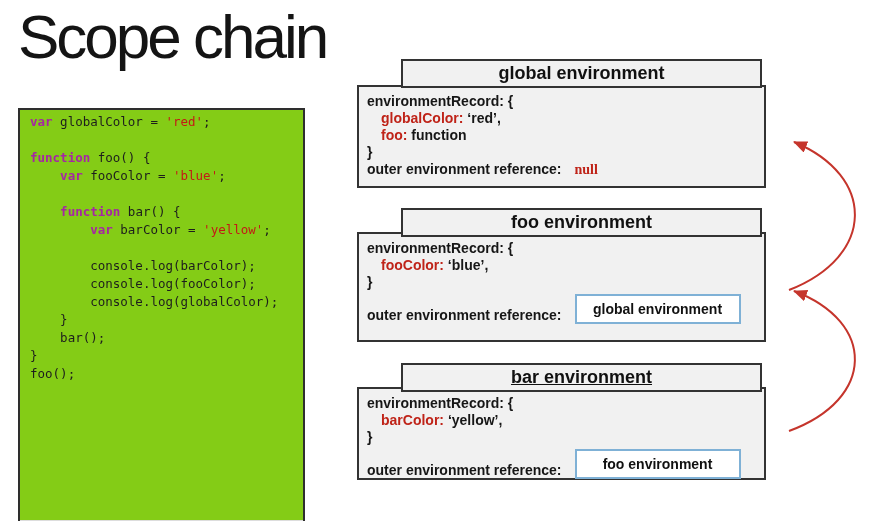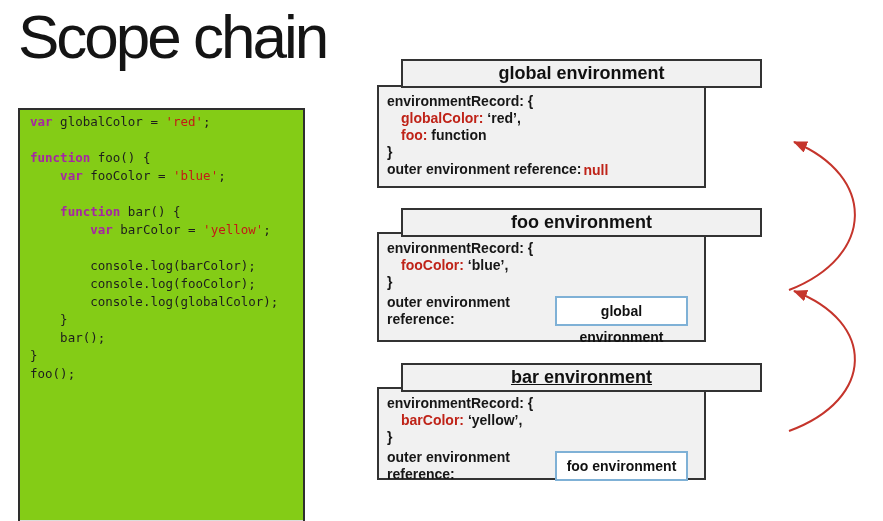--- a/index.html
+++ b/index.html
@@ -75,46 +75,46 @@
     z-index: 2;
     display: flex;
     align-items: center;
     justify-content: center;
     font-size: 18px;
     font-weight: bold;
     color: #111;
   }
   .env-body {
     position: absolute;
-    left: 377px;
-    width: 329px;
+    left: 357px;
+    width: 409px;
     background: var(--box-fill);
     border: 2px solid var(--box-border);
     z-index: 1;
     padding: 6px 16px 0 8px;
     font-size: 14px;
     font-weight: bold;
     color: #161616;
   }
   .hdr-global { top: 59px; }
   .body-global { top: 85px; height: 103px; }
   .hdr-foo { top: 208px; }
   .body-foo { top: 232px; height: 110px; }
   .hdr-bar { top: 363px; text-decoration: underline; }
   .body-bar { top: 387px; height: 93px; }
 
   .rec-line { line-height: 17px; white-space: pre; }
   .rec-line.entry { padding-left: 14px; }
   .ename { color: var(--diagram-red); }
   .evalue { color: #161616; }
 
-  .outer-line { display: flex; align-items: center; }
+  .outer-line { display: flex; align-items: flex-end; }
   .outer-line.boxed { margin-top: 3px; }
   .outer-label { line-height: 17px; }
-  .outer-null { color: var(--diagram-red); margin-left: 2px; }
+  .outer-null { color: var(--diagram-red); margin-left: 13px; font-family: Liberation Serif, serif; }
   .ref-box {
     margin-left: 13px;
     width: 166px;
     height: 30px;
     line-height: 26px;
     text-align: center;
     background: #ffffff;
     border: 2px solid var(--ref-border);
     color: #111;
     font-size: 14px;

